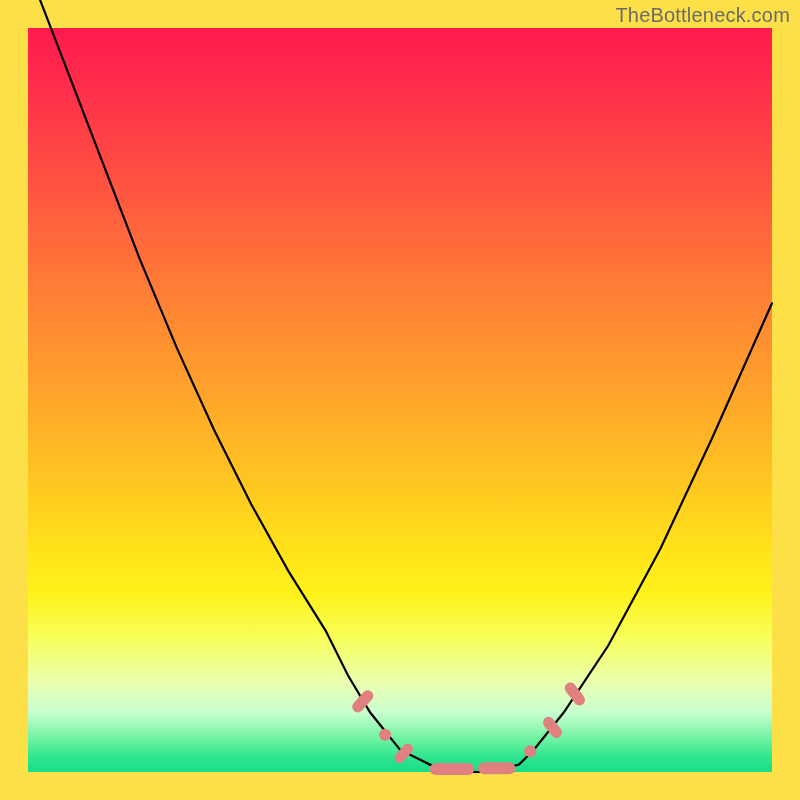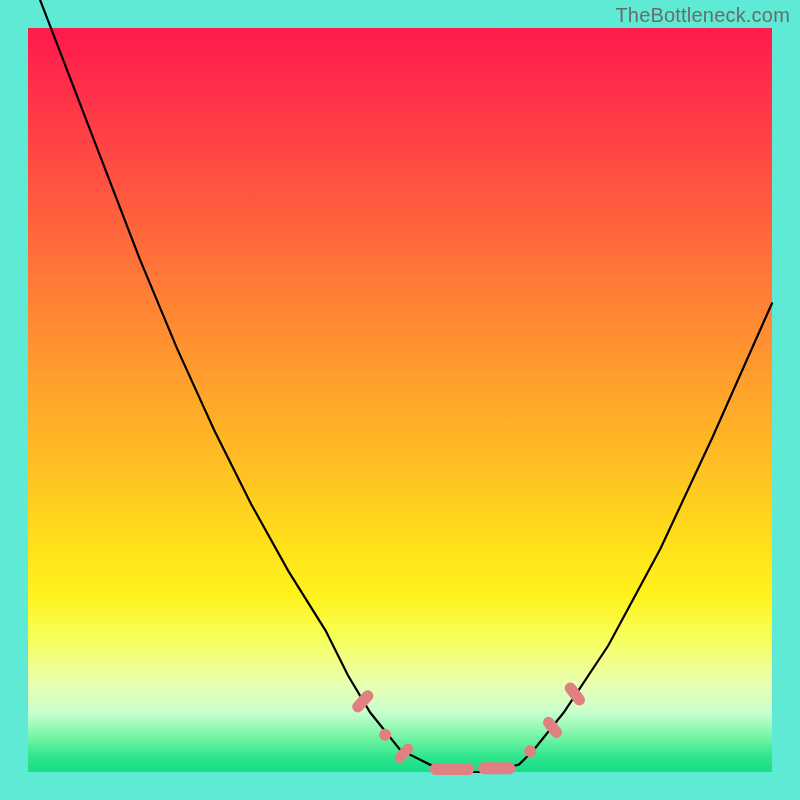--- a/index.html
+++ b/index.html
@@ -10,21 +10,21 @@
     background: #000;
     overflow: hidden;
     font-family: Arial, Helvetica, sans-serif;
   }
   .frame {
     position: absolute;
     left: 0;
     top: 0;
     width: 800px;
     height: 800px;
-    background: #5eead4;
+    background: #fde047;
   }
   .plot {
     position: absolute;
     left: 28px;
     top: 28px;
     width: 744px;
     height: 744px;
     
     background: linear-gradient(to bottom,
       #ff1a4d 0%,

